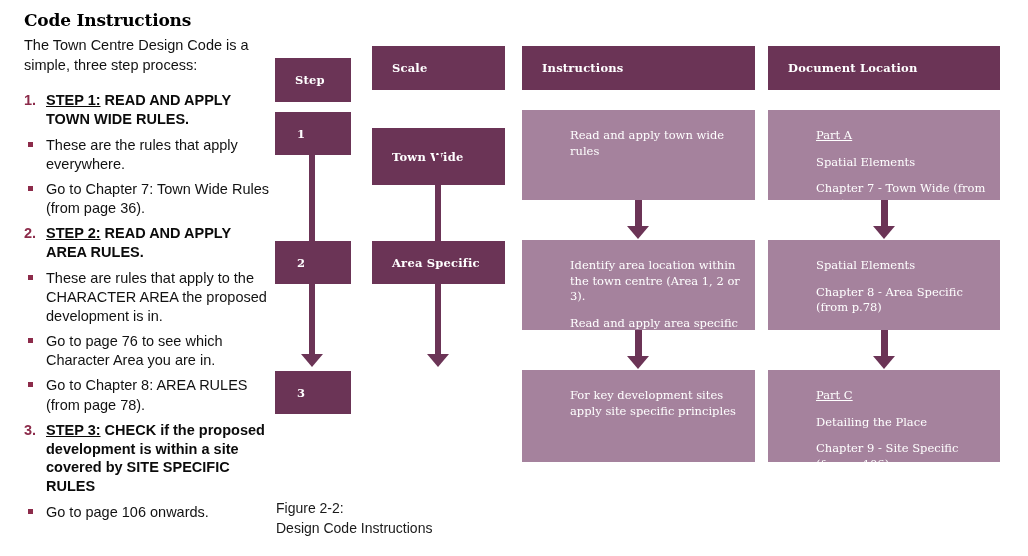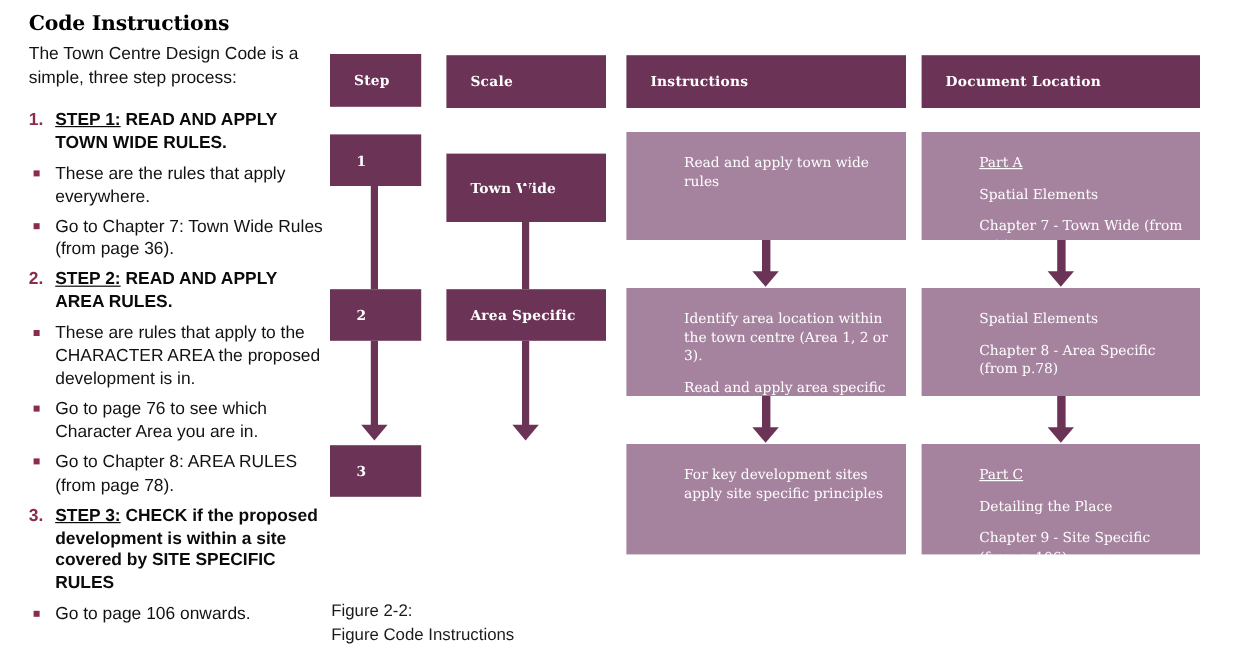--- a/index.html
+++ b/index.html
@@ -209,21 +209,21 @@
   <div class="bullet-item">
     <span class="bullet-mark">
         <i class="bullet-sq"></i>
       </span>
     <span class="bullet-text">Go to page 106 onwards.</span>
   </div>
 </div>
 
 <div class="diagram">
 
-  <div class="dbox dbox-dark" style="left:275px;top:45px;width:76px;height:44px;">
+  <div class="dbox dbox-dark" style="left:275px;top:58px;width:76px;height:44px;">
     <span class="hdr-label">Step</span>
   </div>
   <div class="dbox dbox-dark" style="left:372px;top:46px;width:133px;height:44px;">
     <span class="hdr-label">Scale</span>
   </div>
   <div class="dbox dbox-dark" style="left:522px;top:46px;width:233px;height:44px;">
     <span class="hdr-label">Instructions</span>
   </div>
   <div class="dbox dbox-dark" style="left:768px;top:46px;width:232px;height:44px;">
     <span class="hdr-label">Document Location</span>
@@ -300,14 +300,14 @@
     <div class="body-lines">
       <div class="ln u">Part C </div>
       <div class="ln">Detailing the Place</div>
       <div class="ln">Chapter 9 - Site Specific (from p.106)</div>
     </div>
   </div>
 </div>
 
 <div class="caption">
   <div>Figure 2-2:</div>
-  <div>Figure Code Instructions</div>
+  <div>Design Code Instructions</div>
 </div>
 
 </body></html>

